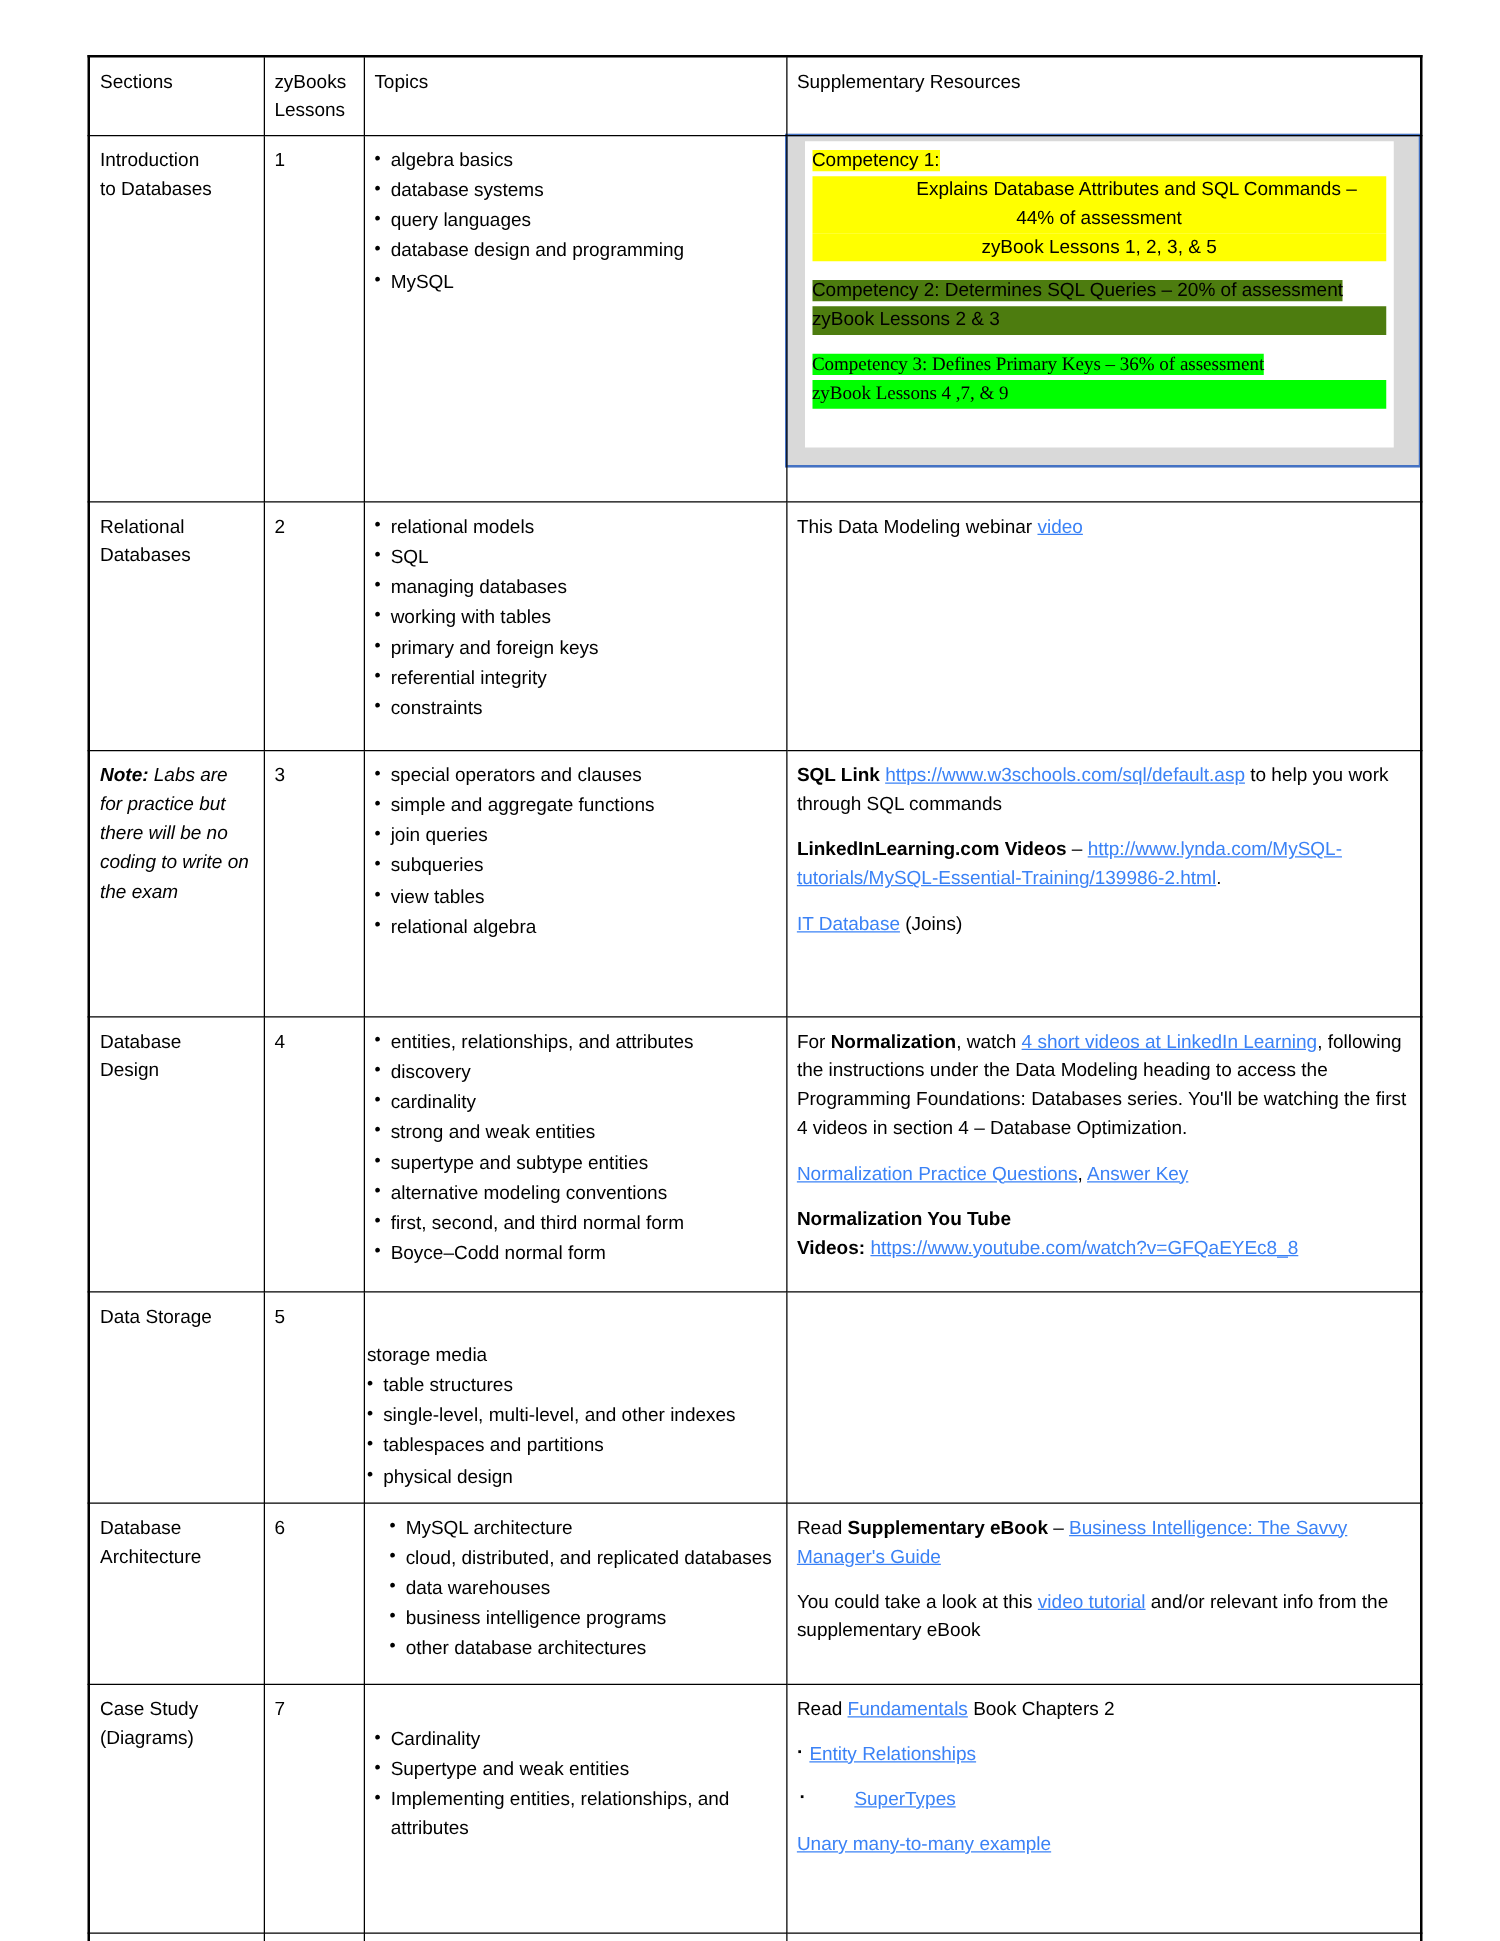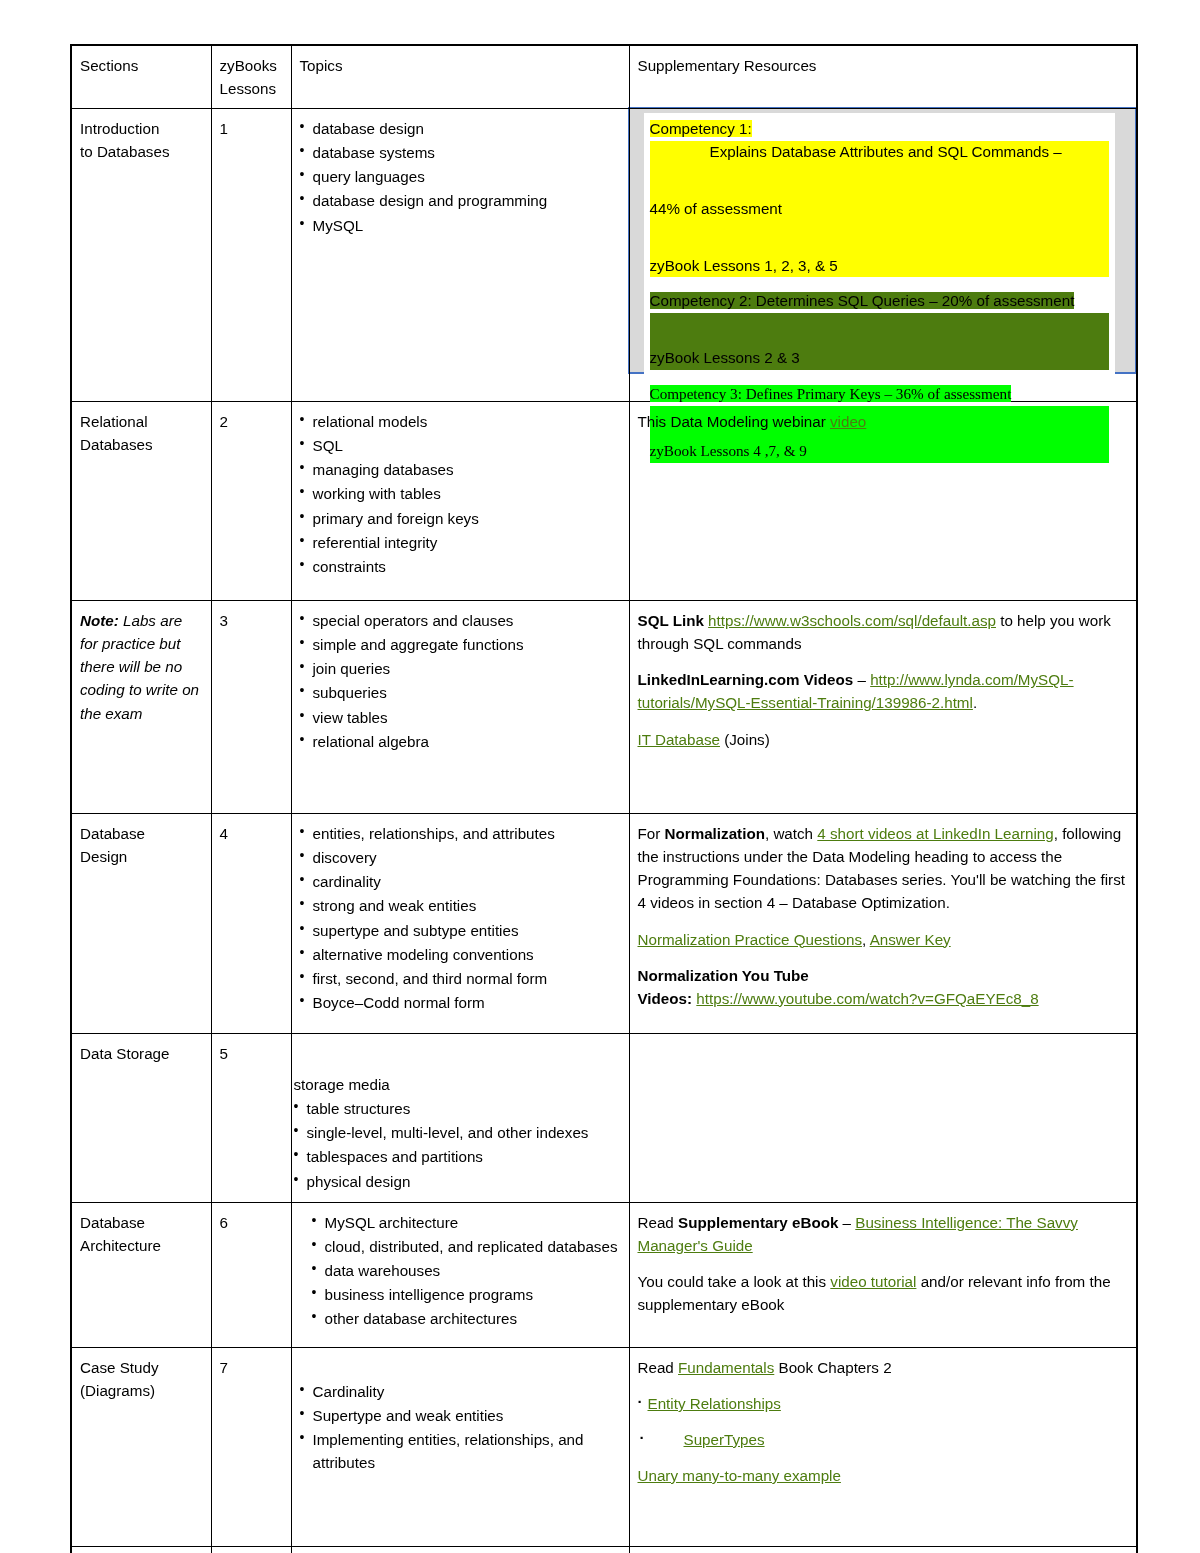--- a/index.html
+++ b/index.html
@@ -75,21 +75,21 @@
 
   .note-cell {
     padding-top: 78px;
   }
   .note-cell i { font-style: italic; }
   .note-cell b { font-weight: bold; font-style: italic; }
 
   .res p { margin: 0 0 13px 0; }
   .res p:last-child { margin-bottom: 0; }
   .res a {
-    color: #4d7c0f;
+    color: #3b82f6;
     text-decoration: underline;
   }
   .res b { font-weight: bold; }
   .res .indent-dot {
     position: relative;
     padding-left: 10px;
   }
   .res .indent-dot::before {
     content: "\00B7";
     position: absolute;
@@ -114,26 +114,26 @@
     background: #ffffff;
     margin: 4px 20px 0 14px;
     padding: 5px 6px 8px 6px;
     min-height: 245px;
     box-sizing: border-box;
     font-size: 15.2px;
     line-height: 1.5;
   }
   .competency-inner .grp { margin-bottom: 13px; }
   .competency-inner .grp:last-child { margin-bottom: 0; font-family: Liberation Serif, serif; }
-  .hl-yellow { background: #ffff00; }
+  .hl-yellow { background: #ffff00; text-align: center; }
   .hl-cyan   { background: #4d7c0f; }
   .hl-green  { background: #00ff00; }
   .cm-line { display: block; }
   .cm-indent { padding-left: 60px; display: inline-block; }
-  .cm-indent2 { display: inline-block; margin-top: 34px; }
+  .cm-indent2 { display: inline-block; }
 
   .r-intro td { height: 276px; }
   .r-rel td { height: 182px; }
   .r-note td { height: 196px; }
   .r-design td { height: 203px; }
   .r-storage td { height: 124px; }
   .r-arch td { height: 128px; }
   .r-case td { height: 158px; }
   .r-model td { height: 76px; }
 </style>
@@ -161,21 +161,21 @@
   </tr>
 
   <tr class="r-intro">
     <td>
       <span class="sec-label">Introduction</span>
       <span class="sec-label">to Databases</span>
     </td>
     <td class="lesson-num">1</td>
     <td>
       <ul class="topics">
-        <li>database design</li>
+        <li>algebra basics</li>
         <li>database systems</li>
         <li>query languages</li>
         <li>database design and programming</li>
         <li>MySQL</li>
       </ul>
     </td>
     <td class="res" style="padding:0;">
       <div class="competency-box">
         <div class="competency-inner">
           <div class="grp">

